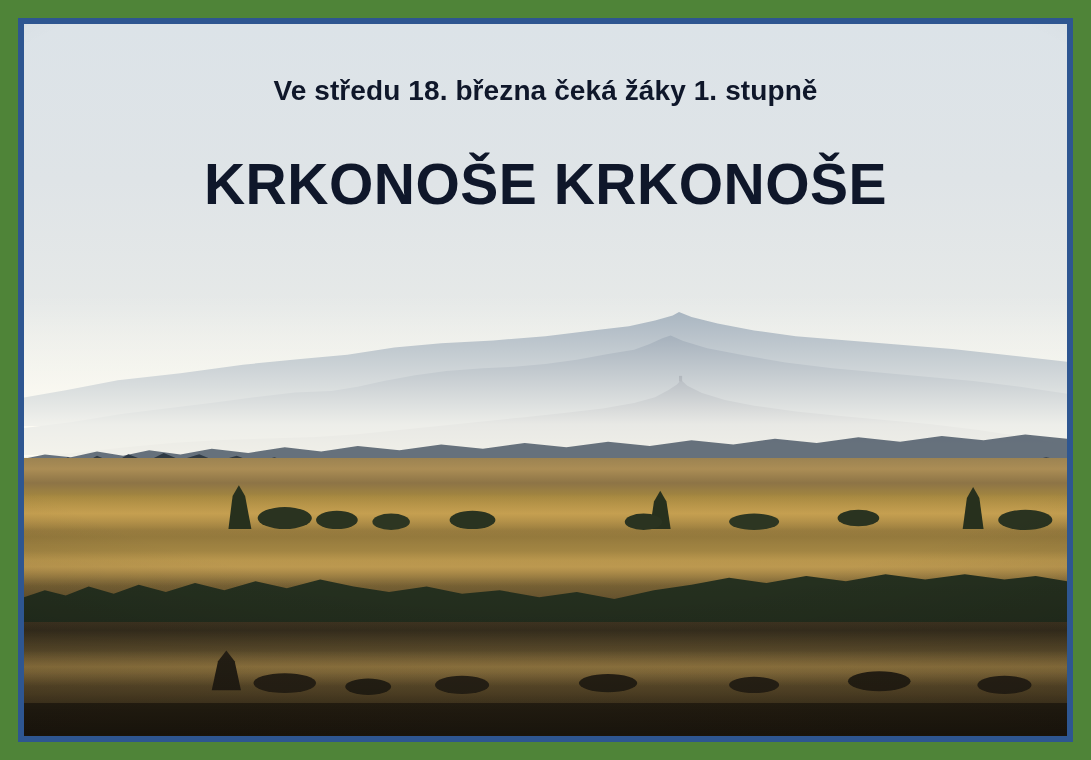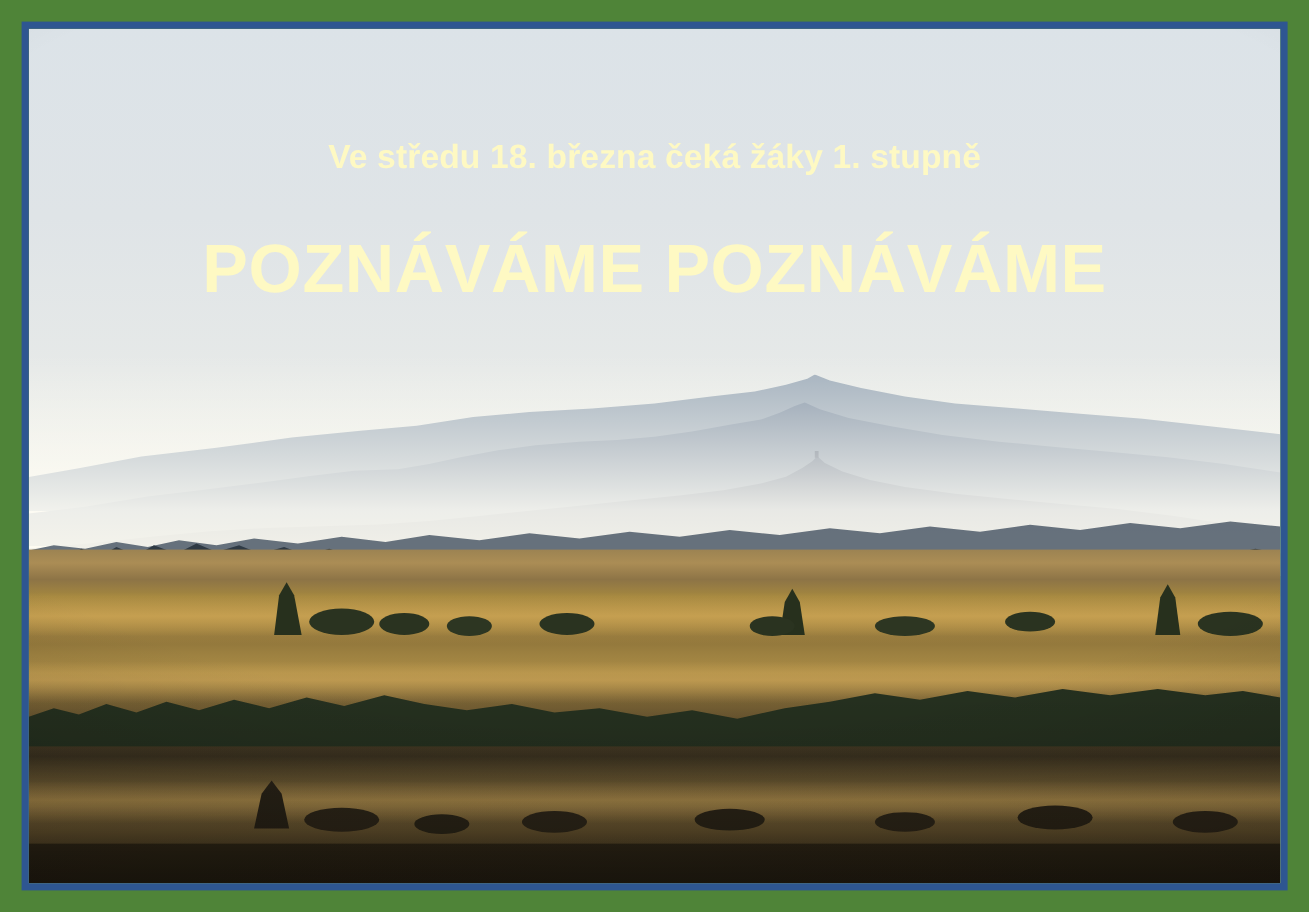--- a/index.html
+++ b/index.html
@@ -85,23 +85,22 @@
   #vignette{
     position:absolute;inset:0;pointer-events:none;
     background:
       radial-gradient(120% 85% at 50% 34%,rgba(0,0,0,0) 55%,rgba(0,0,0,.22) 100%),
       linear-gradient(to bottom,rgba(0,0,0,0) 78%,rgba(0,0,0,.30) 100%);
   }
 
   
   #text-overlay{
     position:absolute;left:0;right:0;top:0;
-    text-align:center;color:#fef9c3;
+    text-align:center;color:#0f172a;
     pointer-events:none;
-    margin-top:40px;
   }
   .line{
     font-weight:bold;
     letter-spacing:.1px;
     line-height:1.1;
   }
   #line1{font-size:28px;margin-top:52px;}
   #line2{font-size:28px;margin-top:54px;}
   #title {font-size:57px;margin-top:46px;letter-spacing:.5px;}
 </style>
@@ -189,17 +188,17 @@
         <ellipse cx="820" cy="50" rx="30" ry="11" fill="#2d2618"></ellipse>
         <ellipse cx="940" cy="54" rx="26" ry="10" fill="#30281a"></ellipse>
         <rect x="0" y="74" width="1000" height="36" fill="#241d12" opacity="0.75"></rect>
       </svg>
 
       <div id="vignette"></div>
     </div>
 
     <div id="text-overlay">
       <div class="line" id="line1">Ve středu 18. března čeká žáky 1. stupně</div>
-      <div class="line" id="title">POZNÁVÁME POZNÁVÁME</div>
+      <div class="line" id="title">KRKONOŠE KRKONOŠE</div>
     </div>
 
   </div>
 </div>
 
 </body></html>

